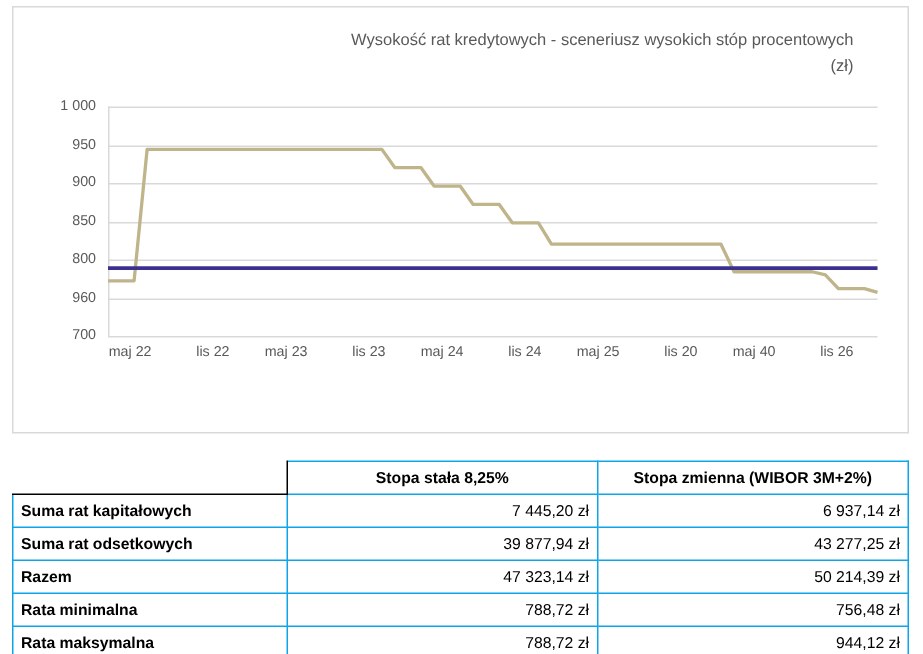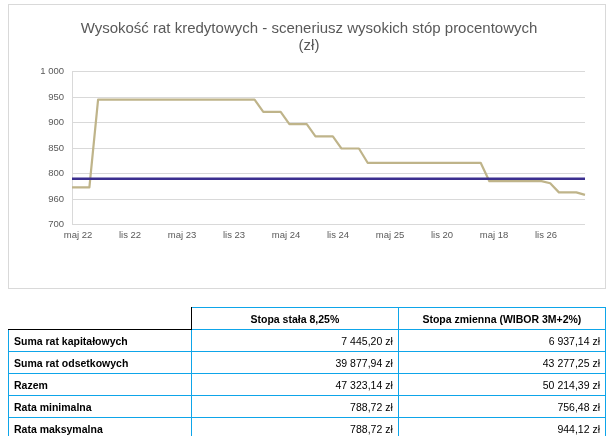--- a/index.html
+++ b/index.html
@@ -23,22 +23,22 @@
     height: 285px;
     background: #ffffff;
     border: 1px solid #d9d9d9;
     box-sizing: border-box;
   }
   #chart-title {
     position: absolute;
     left: 40px;
     top: 14px;
     width: 520px;
-    text-align: center;
-    font-size: 15px;
+    text-align: right;
+    font-size: 11px;
     color: #595959;
     line-height: 17px;
   }
   #plot {
     position: absolute;
     left: 63px;
     top: 66px;
     width: 513px;
     height: 153px;
   }
@@ -64,21 +64,21 @@
     text-align: right;
     font-size: 9.5px;
     color: #595959;
     transform: translateY(-6px);
   }
   .xlabel {
     position: absolute;
     top: 158px;
     font-size: 9.5px;
     color: #595959;
-    text-align: center;
+    text-align: right;
     width: 46px;
   }
   #legend {
     position: absolute;
     left: 63px;
     top: 248px;
     width: 513px;
     height: 18px;
   }
   .legend-item {
@@ -172,21 +172,21 @@
     <div class="ylabel" style="top:0px">1 000</div>
 
     <div class="xlabel" style="left:-17px">maj 22</div>
     <div class="xlabel" style="left:35px">lis 22</div>
     <div class="xlabel" style="left:87px">maj 23</div>
     <div class="xlabel" style="left:139px">lis 23</div>
     <div class="xlabel" style="left:191px">maj 24</div>
     <div class="xlabel" style="left:243px">lis 24</div>
     <div class="xlabel" style="left:295px">maj 25</div>
     <div class="xlabel" style="left:347px">lis 20</div>
-    <div class="xlabel" style="left:399px">maj 18</div>
+    <div class="xlabel" style="left:399px">maj 40</div>
     <div class="xlabel" style="left:451px">lis 26</div>
 
     <svg class="series" id="series-svg" width="513" height="153">
       <polyline id="line-variable" fill="none" stroke="#bfb48a" stroke-width="2.2" stroke-linejoin="round" stroke-linecap="butt" points="0.00,116.28 8.69,116.28 17.39,116.28 26.08,28.56 34.78,28.56 43.47,28.56 52.17,28.56 60.86,28.56 69.56,28.56 78.25,28.56 86.95,28.56 95.64,28.56 104.34,28.56 113.03,28.56 121.73,28.56 130.42,28.56 139.12,28.56 147.81,28.56 156.51,28.56 165.20,28.56 173.90,28.56 182.59,28.56 191.29,40.80 199.98,40.80 208.68,40.80 217.37,53.04 226.07,53.04 234.76,53.04 243.46,65.28 252.15,65.28 260.85,65.28 269.54,77.52 278.24,77.52 286.93,77.52 295.63,91.80 304.32,91.80 313.02,91.80 321.71,91.80 330.41,91.80 339.10,91.80 347.80,91.80 356.49,91.80 365.19,91.80 373.88,91.80 382.58,91.80 391.27,91.80 399.97,91.80 408.66,91.80 417.36,110.16 426.05,110.16 434.75,110.16 443.44,110.16 452.14,110.16 460.83,110.16 469.53,110.16 478.22,112.20 486.92,121.38 495.61,121.38 504.31,121.38 513.00,123.93"></polyline>
       <polyline id="line-fixed" fill="none" stroke="#3b2f8f" stroke-width="2.6" stroke-linejoin="round" stroke-linecap="butt" points="0.00,107.75 8.69,107.75 17.39,107.75 26.08,107.75 34.78,107.75 43.47,107.75 52.17,107.75 60.86,107.75 69.56,107.75 78.25,107.75 86.95,107.75 95.64,107.75 104.34,107.75 113.03,107.75 121.73,107.75 130.42,107.75 139.12,107.75 147.81,107.75 156.51,107.75 165.20,107.75 173.90,107.75 182.59,107.75 191.29,107.75 199.98,107.75 208.68,107.75 217.37,107.75 226.07,107.75 234.76,107.75 243.46,107.75 252.15,107.75 260.85,107.75 269.54,107.75 278.24,107.75 286.93,107.75 295.63,107.75 304.32,107.75 313.02,107.75 321.71,107.75 330.41,107.75 339.10,107.75 347.80,107.75 356.49,107.75 365.19,107.75 373.88,107.75 382.58,107.75 391.27,107.75 399.97,107.75 408.66,107.75 417.36,107.75 426.05,107.75 434.75,107.75 443.44,107.75 452.14,107.75 460.83,107.75 469.53,107.75 478.22,107.75 486.92,107.75 495.61,107.75 504.31,107.75 513.00,107.75"></polyline>
     </svg>
   </div>
 
 </div>
 

